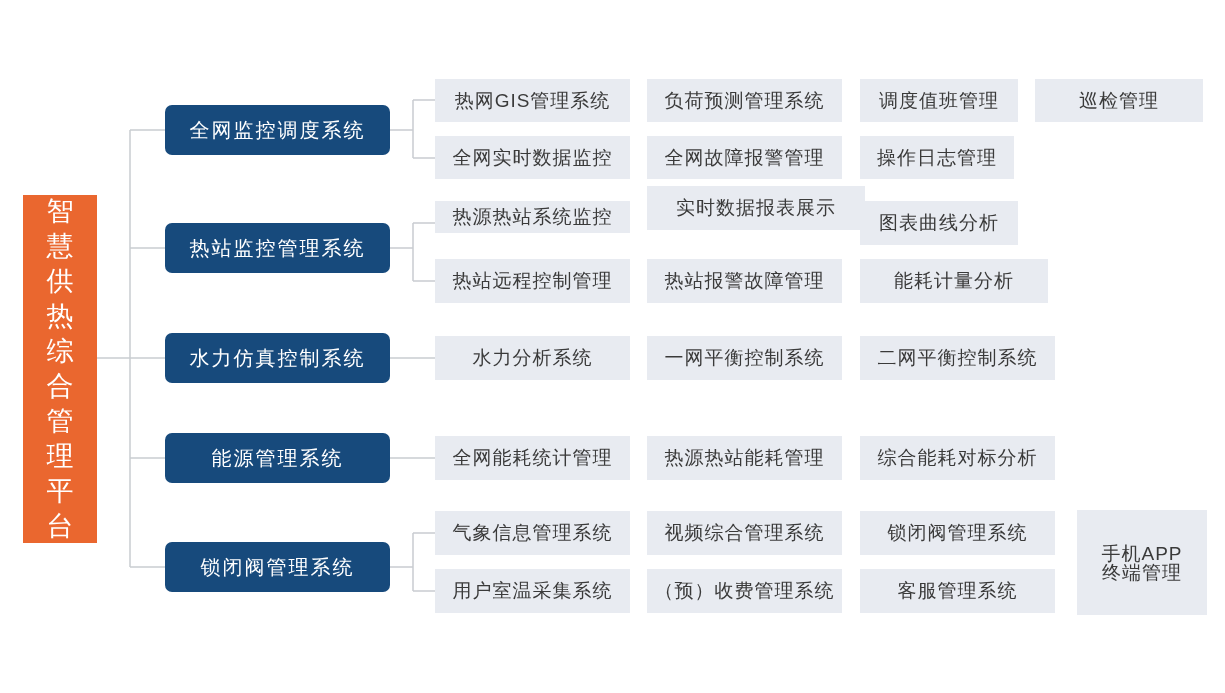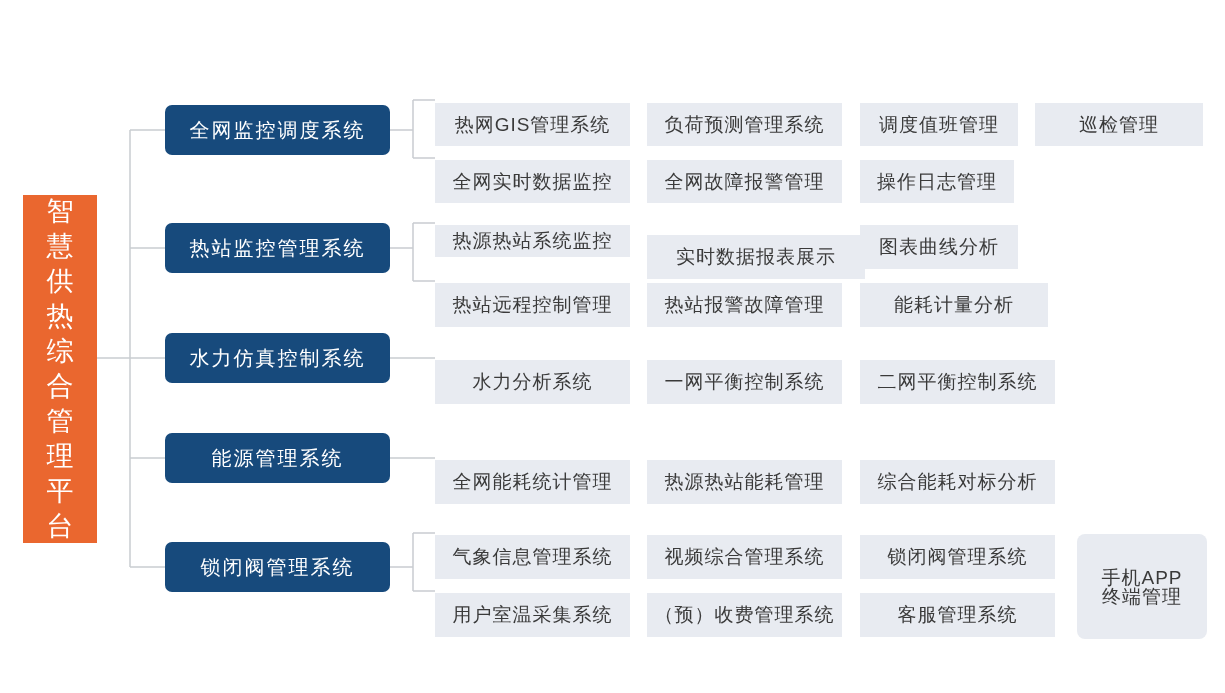--- a/index.html
+++ b/index.html
@@ -40,26 +40,24 @@
     font-size:20px;letter-spacing:2px;font-weight:500;border-radius:7px;
   }
 
   .tile{
     position:absolute;
     background:var(--tile-bg);
     color:var(--tile-text);
     display:flex;align-items:center;justify-content:center;
     font-size:19px;letter-spacing:1px;
     white-space:nowrap;
-    margin-top:24px;
   }
   .tile.tall{
     flex-direction:column;justify-content:center;gap:0;
     white-space:normal;
-    border-radius:8px;
   }
   .tile.tall div{line-height:1;}
 </style>
 </head>
 <body>
 
 <div class="canvas">
 
   <svg class="connectors" width="1225" height="693" aria-hidden="true">
 
@@ -104,21 +102,21 @@
 
   <div class="tile" style="left:435px;top:79px;width:195px;height:43px">热网GIS管理系统</div>
   <div class="tile" style="left:647px;top:79px;width:195px;height:43px">负荷预测管理系统</div>
   <div class="tile" style="left:860px;top:79px;width:158px;height:43px">调度值班管理</div>
   <div class="tile" style="left:1035px;top:79px;width:168px;height:43px">巡检管理</div>
   <div class="tile" style="left:435px;top:136px;width:195px;height:43px">全网实时数据监控</div>
   <div class="tile" style="left:647px;top:136px;width:195px;height:43px">全网故障报警管理</div>
   <div class="tile" style="left:860px;top:136px;width:154px;height:43px">操作日志管理</div>
 
   <div class="tile" style="left:435px;top:201px;width:195px;height:32px">热源热站系统监控</div>
-  <div class="tile" style="left:647px;top:211px;width:218px;height:44px">实时数据报表展示</div>
+  <div class="tile" style="left:647px;top:186px;width:218px;height:44px">实时数据报表展示</div>
   <div class="tile" style="left:860px;top:201px;width:158px;height:44px">图表曲线分析</div>
   <div class="tile" style="left:647px;top:259px;width:195px;height:44px">热站报警故障管理</div>
   <div class="tile" style="left:435px;top:259px;width:195px;height:44px">热站远程控制管理</div>
   <div class="tile" style="left:860px;top:259px;width:188px;height:44px">能耗计量分析</div>
 
   <div class="tile" style="left:435px;top:336px;width:195px;height:44px">水力分析系统</div>
   <div class="tile" style="left:647px;top:336px;width:195px;height:44px">一网平衡控制系统</div>
   <div class="tile" style="left:860px;top:336px;width:195px;height:44px">二网平衡控制系统</div>
 
   <div class="tile" style="left:435px;top:436px;width:195px;height:44px">全网能耗统计管理</div>

